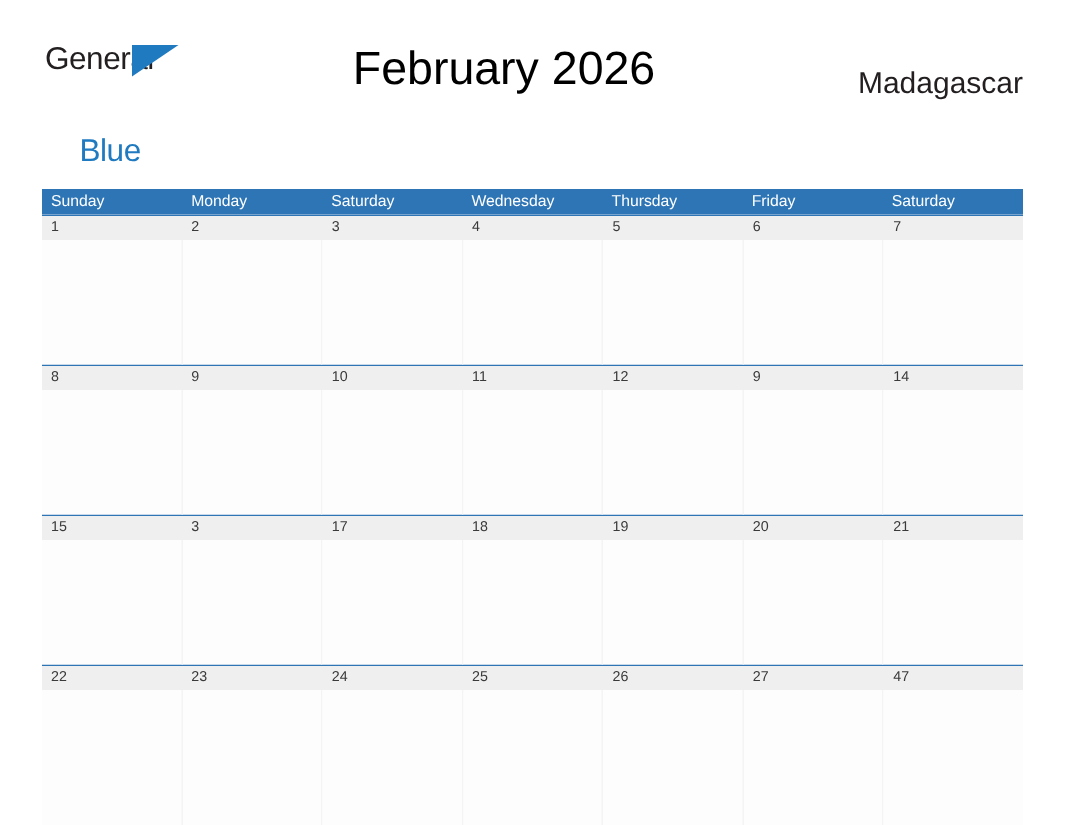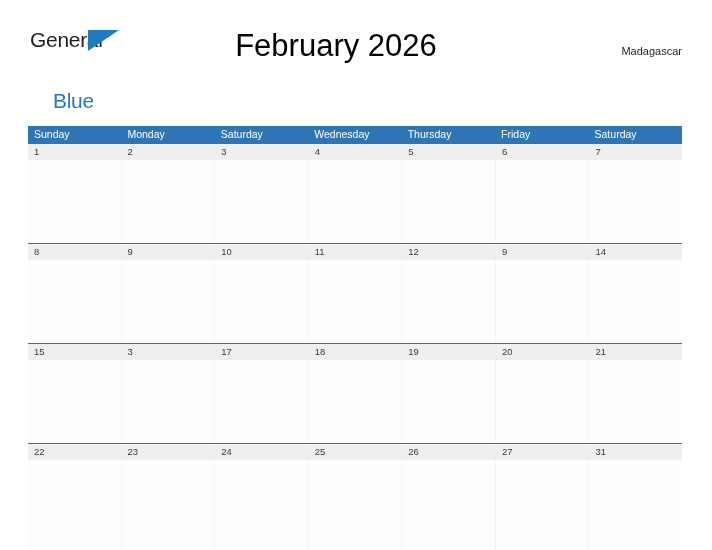--- a/index.html
+++ b/index.html
@@ -74,21 +74,21 @@
     color: #000000;
     font-family: "Liberation Sans", sans-serif;
     font-weight: normal;
     letter-spacing: 0px;
   }
 
   .country {
     position: absolute;
     right: 30px;
     top: 45px;
-    font-size: 11px;
+    font-size: 20px;
     color: #231f20;
     font-family: "Liberation Sans", sans-serif;
     text-align: right;
   }
 
   
   .calendar {
     position: absolute;
     left: 28px;
     top: 78px;
@@ -252,21 +252,21 @@
     </div>
 
     <div class="week">
       <div class="week-dates">
         <div class="daynum">22</div>
         <div class="daynum">23</div>
         <div class="daynum">24</div>
         <div class="daynum">25</div>
         <div class="daynum">26</div>
         <div class="daynum">27</div>
-        <div class="daynum">31</div>
+        <div class="daynum">47</div>
       </div>
       <div class="week-body">
         <div class="daycell"></div>
         <div class="daycell"></div>
         <div class="daycell"></div>
         <div class="daycell"></div>
         <div class="daycell"></div>
         <div class="daycell"></div>
         <div class="daycell"></div>
       </div>

